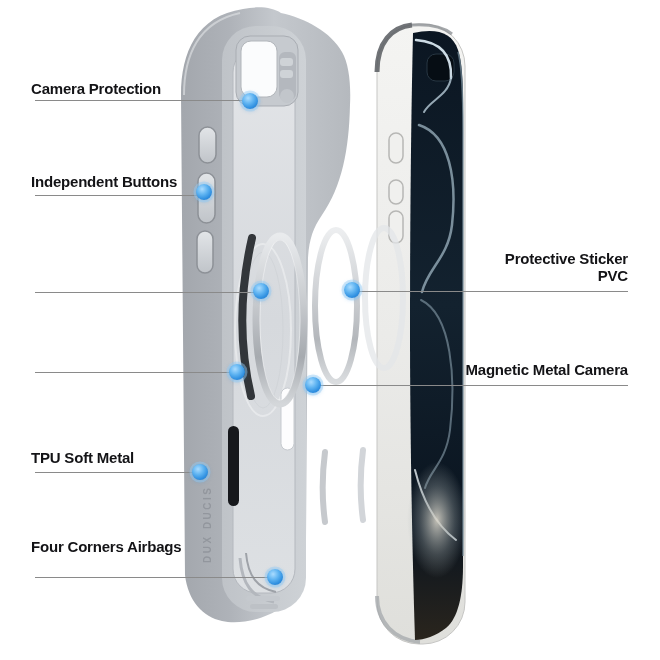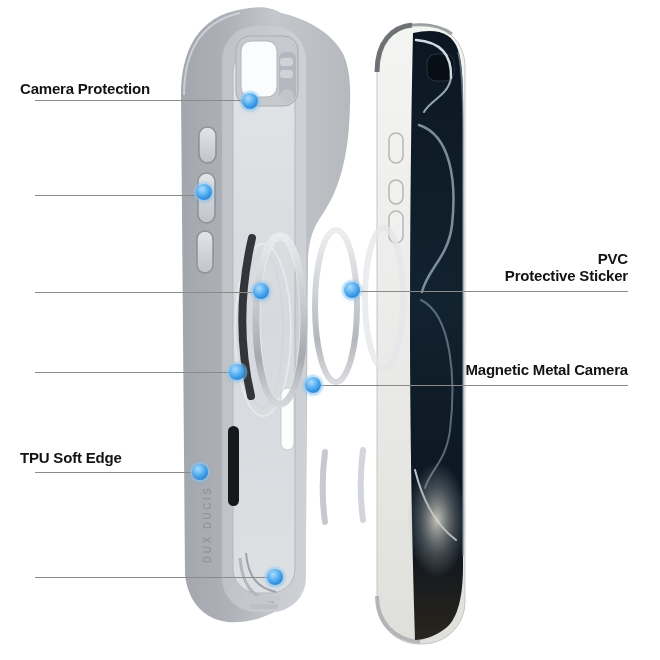--- a/index.html
+++ b/index.html
@@ -1,21 +1,21 @@
 <!DOCTYPE html>
 <html><head>
 <meta charset="utf-8">
 <style>
   html,body{margin:0;padding:0;}
   body{width:660px;height:660px;background:#ffffff;font-family:"Liberation Sans",sans-serif;}
   #stage{position:relative;width:660px;height:660px;overflow:hidden;background:#ffffff;}
   #artwork{position:absolute;left:0;top:0;}
   .co{position:absolute;color:#131316;font-size:15px;font-weight:700;line-height:17px;letter-spacing:-0.2px;white-space:nowrap;}
   .co span{display:block;}
-  .co-left{left:20px;text-align:center;}
+  .co-left{left:31px;text-align:center;}
   .co-right{right:32px;text-align:right;}
   .leader{position:absolute;height:1px;background:#8a8a8a;}
   .dot{position:absolute;width:16px;height:16px;border-radius:50%;
        background:radial-gradient(circle at 38% 32%, #aadcff 0%, #5eb3f1 38%, #2f8fe0 68%, #1a72c6 100%);
        box-shadow:0 0 0 2.5px rgba(150,205,245,.45), 0 1px 5px rgba(46,143,224,.45);}
   .brand{position:absolute;left:202px;top:563px;transform:rotate(-90deg);transform-origin:0 0;
          font-size:10px;font-weight:700;letter-spacing:2.5px;color:#8f939a;opacity:.85;}
 </style>
 </head>
 <body>
@@ -161,26 +161,30 @@
   <div class="dot" style="left:253px;top:283px"></div>
   <div class="dot" style="left:229px;top:364px"></div>
   <div class="dot" style="left:192px;top:464px"></div>
   <div class="dot" style="left:267px;top:569px"></div>
   <div class="dot" style="left:344px;top:282px"></div>
   <div class="dot" style="left:305px;top:377px"></div>
 
   <div class="co co-left" style="top:80px">
     <span>Camera Protection</span>
   </div>
+  <div class="co co-left" style="top:173px">
+    <span>Independent Buttons</span>
+  </div>
   <div class="co co-left" style="top:449px">
-    <span>TPU Soft Edge</span>
+    <span>TPU Soft Metal</span>
   </div>
   <div class="co co-left" style="top:538px">
+    <span>Four Corners Airbags</span>
   </div>
   <div class="co co-right" style="top:250px">
+    <span>Protective Sticker</span>
     <span>PVC</span>
-    <span>Protective Sticker</span>
   </div>
   <div class="co co-right" style="top:361px">
     <span>Magnetic Metal Camera</span>
   </div>
 
 </div>
 
 </body></html>

